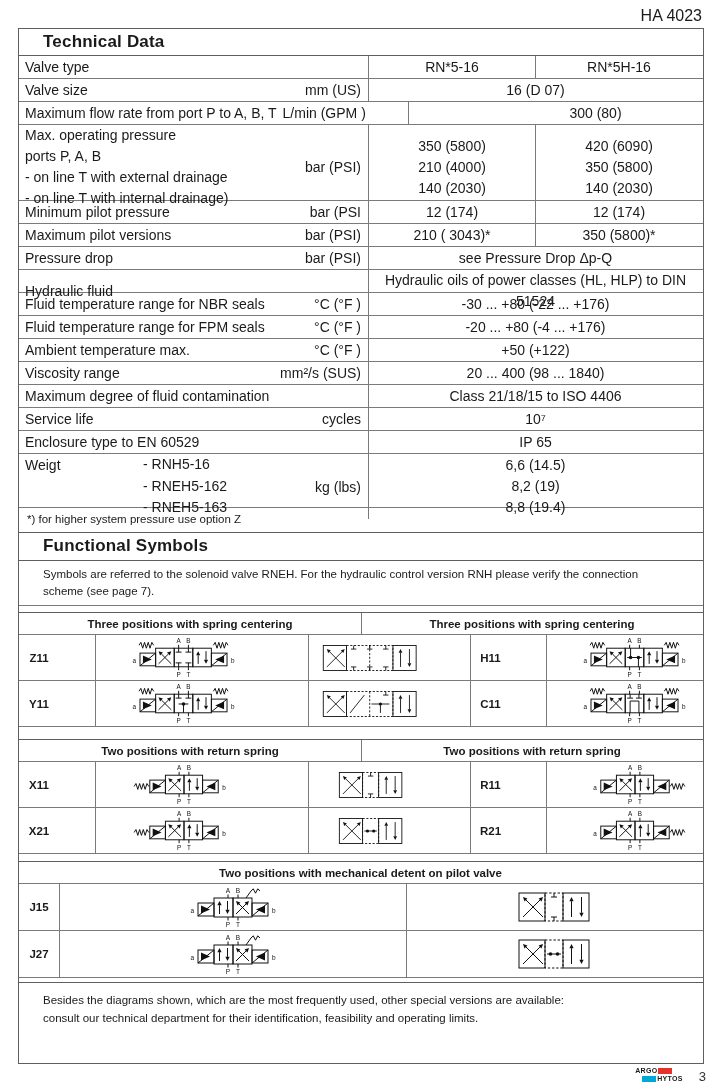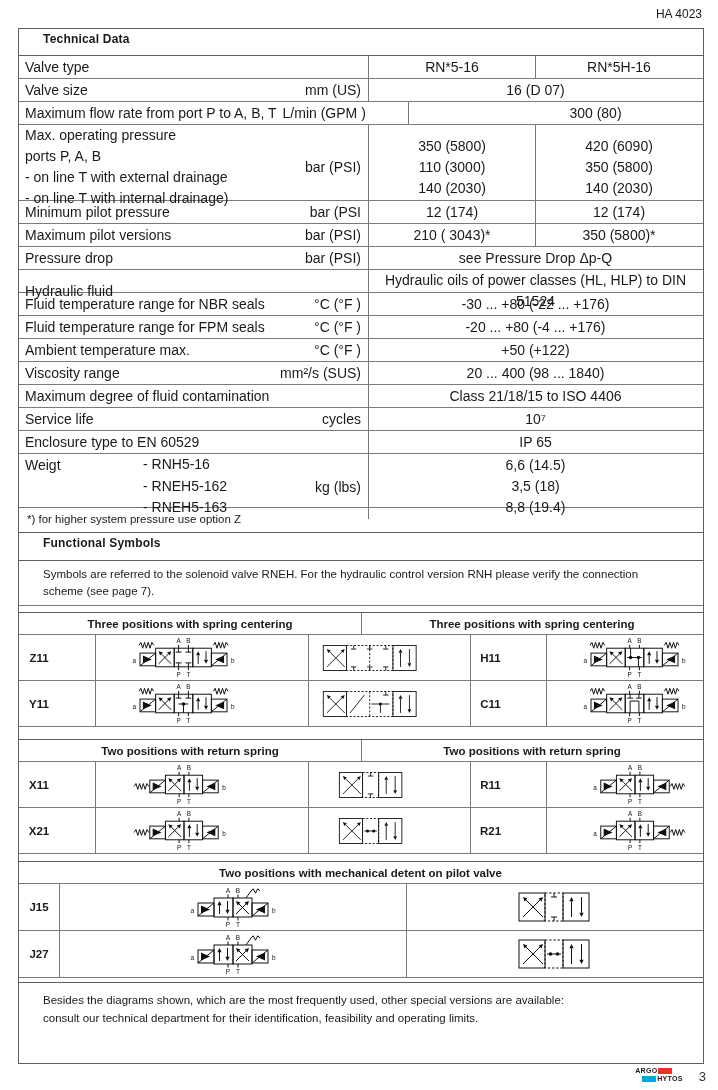--- a/index.html
+++ b/index.html
@@ -1,21 +1,21 @@
 <!DOCTYPE html>
 <html><head>
 <meta charset="utf-8">
 <style>
   html,body{margin:0;padding:0;}
   body{width:718px;height:1090px;background:#fff;position:relative;
        font-family:"Liberation Sans",sans-serif;color:#1a1a1a;}
-  .doc-code{position:absolute;top:7px;right:16px;font-size:12px;}
+  .doc-code{position:absolute;top:7px;right:16px;font-size:16px;}
   .main-box{position:absolute;left:18px;top:28px;width:686px;height:1036px;
             border:1.5px solid #5f5f5f;box-sizing:border-box;background:#fff;overflow:hidden;}
-  .section-title{height:27px;box-sizing:border-box;font-size:12px;font-weight:bold;
+  .section-title{height:27px;box-sizing:border-box;font-size:17px;font-weight:bold;
                  padding:3px 0 0 24px;border-bottom:1.5px solid #5f5f5f;letter-spacing:.2px;}
   
   .trow{display:grid;grid-template-columns:349px 167px 167px;box-sizing:border-box;
         border-bottom:1px solid #7a7a7a;font-size:14px;}
   .lcell{display:flex;justify-content:space-between;align-items:center;padding:0 7px 0 6px;min-width:0;}
   .ltext{white-space:nowrap;}
   .unit{white-space:nowrap;margin-left:6px;}
   .llines div{line-height:1.5;}
   .vcell{display:flex;align-items:center;justify-content:center;border-left:1px solid #7a7a7a;
          text-align:center;flex-direction:column;line-height:1.5;}
@@ -92,21 +92,21 @@
             <div class="llines">
               <div>Max. operating pressure</div>
               <div>ports P, A, B</div>
               <div>-  on line T with external drainage</div>
               <div>-  on line T with internal drainage)</div>
             </div>
             <span class="unit">bar (PSI)</span>
           </div>
           <div class="vcell">
             <div>350 (5800)</div>
-            <div>110 (3000)</div>
+            <div>210 (4000)</div>
             <div>140 (2030)</div>
           </div>
           <div class="vcell">
             <div>420 (6090)</div>
             <div>350 (5800)</div>
             <div>140 (2030)</div>
           </div>
         </div>
         <div class="trow" style="height: 23px;">
           <div class="lcell">
@@ -189,21 +189,21 @@
             <span class="wname">Weigt</span>
             <div class="wsubs">
               <div>- RNH5-16</div>
               <div>- RNEH5-162</div>
               <div>- RNEH5-163</div>
             </div>
             <span class="unit">kg (lbs)</span>
           </div>
           <div class="vcell span2">
             <div>6,6 (14.5)</div>
-            <div>3,5 (18)</div>
+            <div>8,2 (19)</div>
             <div>8,8 (19.4)</div>
           </div>
         </div>
       </div>
     <div class="footnote">*)  for higher system pressure use option Z</div>
     <div class="section-title fs-title">Functional Symbols</div>
     <div class="fs-note">
       <span>Symbols are referred to the solenoid valve RNEH. For the hydraulic control version RNH please verify the connection</span><br>
       <span>scheme (see page 7).</span>
     </div>

